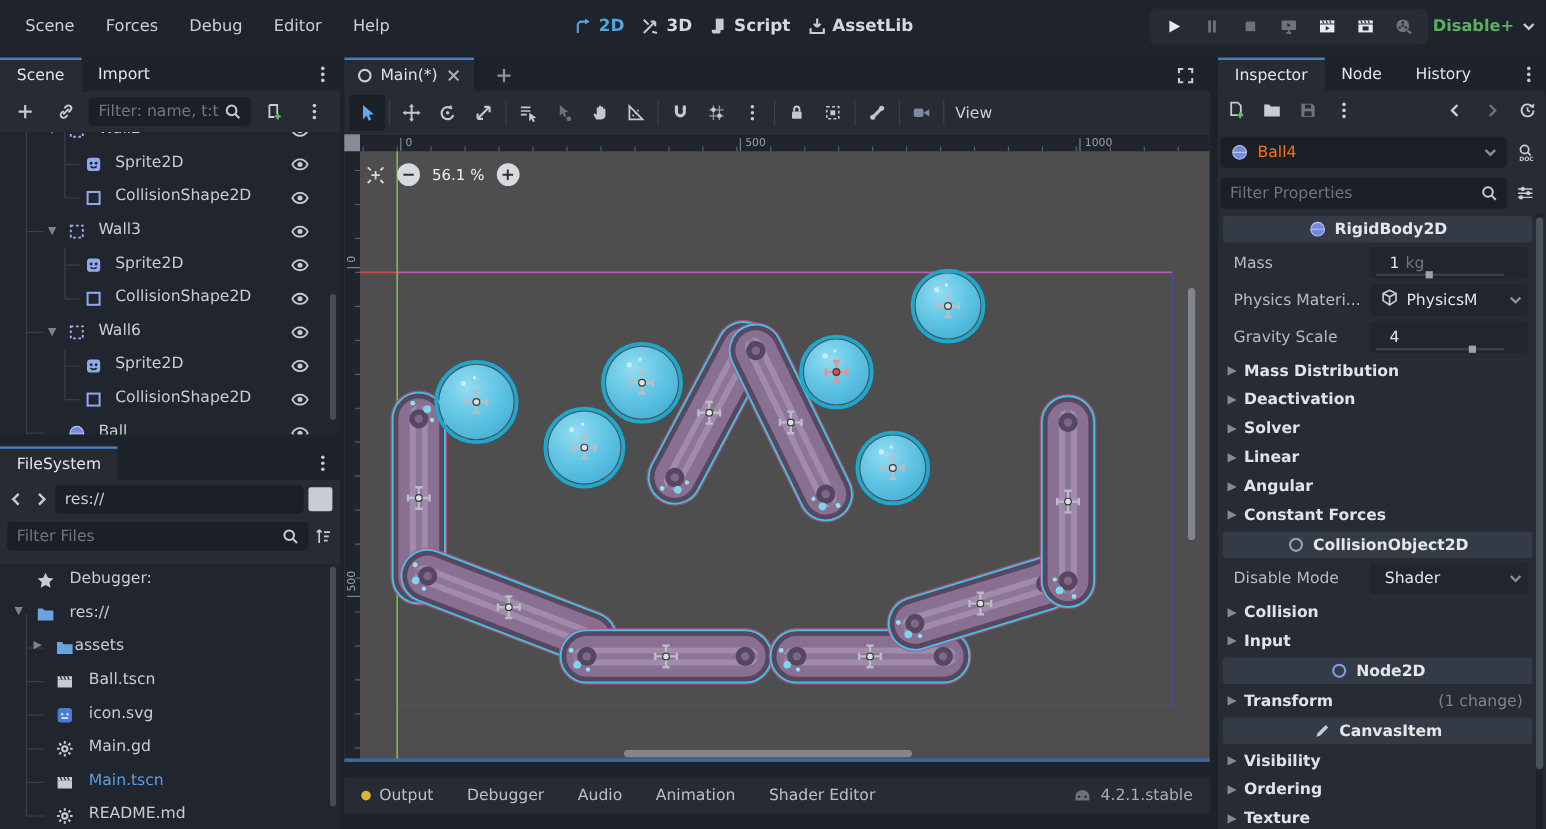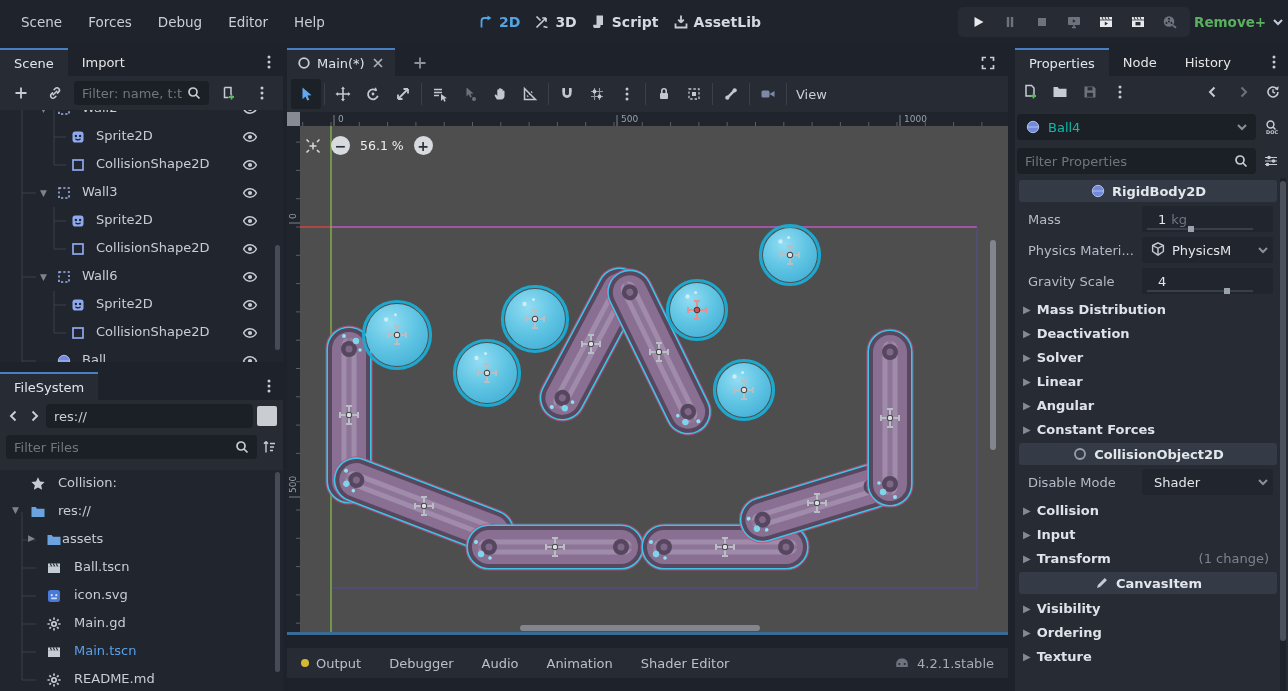--- a/index.html
+++ b/index.html
@@ -168,21 +168,21 @@
             <circle cx="7" cy="7.5" r="1" fill="#1e232c"></circle>
             <circle cx="7" cy="4.7" r="1" fill="#1e232c"></circle>
             <circle cx="4.5" cy="9" r="1" fill="#1e232c"></circle>
             <circle cx="9.5" cy="9" r="1" fill="#1e232c"></circle>
             <path d="M11 11.5l3 2.3" stroke="currentColor" stroke-width="2"></path>
           </svg>
         </span>
       </span>
     </div>
   <div id="renderer">
-      <span>Remove+</span>
+      <span>Disable+</span>
       <span class="ic" style="width:12px">
         <svg width="16" height="16" viewBox="0 0 16 16">
           <path d="M4 6 8 10l4-4" stroke="currentColor" stroke-width="2" fill="none"></path>
         </svg>
       </span>
     </div>
 </div>
 
 <div class="dock" id="scenedock" style="left:0;top:48px;width:283px;height:314px">
   <div class="dock-tabs">
@@ -448,21 +448,21 @@
   <div class="tree" id="fstree" style="position:absolute;left:0;top:98px;width:283px;height:221px">
       <svg class="guides" width="283" height="221">
     <path d="M22 42v168 M22 70h14 M22 98h14 M22 126h14 M22 154h14 M22 182h14 M22 210h14" stroke="#3a404a" fill="none"></path>
   </svg>
       <div class="trow" style="top:0px">
         <span style="position:absolute;left:30px;top:6px"><span class="ic" style="">
             <svg width="16" height="16" viewBox="0 0 16 16">
               <path d="M8 1.2l2 4.2 4.6.6-3.4 3.2 0.9 4.6L8 11.5l-4.1 2.3 0.9-4.6L1.4 6l4.6-.6z" fill="currentColor"></path>
             </svg>
           </span></span>
-        <span class="lbl " style="position:absolute;left:52px;top:5px">Collision:</span>
+        <span class="lbl " style="position:absolute;left:52px;top:5px">Debugger:</span>
       </div>
       <div class="trow" style="top:28px">
         <span class="dim" style="position:absolute;left:12px;top:7px;font-size:9px">▼</span>
         <span style="position:absolute;left:30px;top:6px"><span class="ic" style="">
             <svg width="16" height="16" viewBox="0 0 16 16">
               <path d="M1.5 3h4.2L7 4.8h7.5V13h-13z" fill="#6aa3e0"></path>
             </svg>
           </span></span>
         <span class="lbl " style="position:absolute;left:52px;top:5px">res://</span>
       </div>
@@ -1012,21 +1012,21 @@
             <circle cx="10.7" cy="9" r="1.1" fill="#262b34"></circle>
           </svg>
         </span>
         <span style="color:#a7adb6">4.2.1.stable</span>
       </div>
     </div>
 </div>
 
 <div id="inspector">
   <div class="dock-tabs" id="itabs">
-      <div class="dtab active">Properties</div>
+      <div class="dtab active">Inspector</div>
       <div class="dtab">Node</div>
       <div class="dtab">History</div>
       <span class="dots-btn ic">
         <svg width="16" height="16" viewBox="0 0 16 16">
           <circle cx="8" cy="3" r="1.5" fill="currentColor"></circle>
           <circle cx="8" cy="8" r="1.5" fill="currentColor"></circle>
           <circle cx="8" cy="13" r="1.5" fill="currentColor"></circle>
         </svg>
       </span>
     </div>
@@ -1090,21 +1090,21 @@
       </span>
     </div>
   <div id="nodesel" class="abs row" style="left:2px;top:64px;width:269px;height:30px">
     <div class="field" style="flex:1;height:26px;gap:7px">
       <span class="ic" style="">
           <svg width="16" height="16" viewBox="0 0 16 16">
             <circle cx="8" cy="8" r="5.7" fill="#7289dc"></circle>
             <path d="M8 2.3a5.7 5.7 0 0 1 0 11.4M8 2.3a5.7 5.7 0 0 0 0 11.4M2.3 8h11.4" stroke="#b9c6f2" stroke-width=".9" fill="none"></path>
           </svg>
         </span>
-        <span style="color:#14b8a6">Ball4</span>
+        <span style="color:#f97316">Ball4</span>
         <span style="flex:1"></span>
         <span class="ic" style="width:12px;height:12px;color:#8a909a;">
           <svg width="16" height="16" viewBox="0 0 16 16">
             <path d="M4 6 8 10l4-4" stroke="currentColor" stroke-width="2" fill="none"></path>
           </svg>
         </span>
     </div>
     <span class="tbtn">
         <span class="ic" style="">
           <svg width="16" height="16" viewBox="0 0 16 16">
@@ -1229,20 +1229,28 @@
         </div>
       </div>
       <div class="grow">
         <span class="arr">▶</span>
         <span class="glabel">Collision</span>
       </div>
       <div class="grow">
         <span class="arr">▶</span>
         <span class="glabel">Input</span>
       </div>
+      <div class="cat">
+        <span class="ic" style="">
+          <svg width="16" height="16" viewBox="0 0 16 16">
+            <circle cx="8" cy="8" r="5" fill="none" stroke="#7a9ce8" stroke-width="1.8"></circle>
+          </svg>
+        </span>
+        <span>Node2D</span>
+      </div>
       <div class="grow">
         <span class="arr">▶</span>
         <span class="glabel">Transform</span>
         <span class="gann">(1 change)</span>
       </div>
       <div class="cat">
         <span class="ic" style="">
           <svg width="16" height="16" viewBox="0 0 16 16">
             <path d="M3 13l.9-3 6.9-6.9 2.1 2.1L6 12.1z" fill="currentColor"></path>
           </svg>

